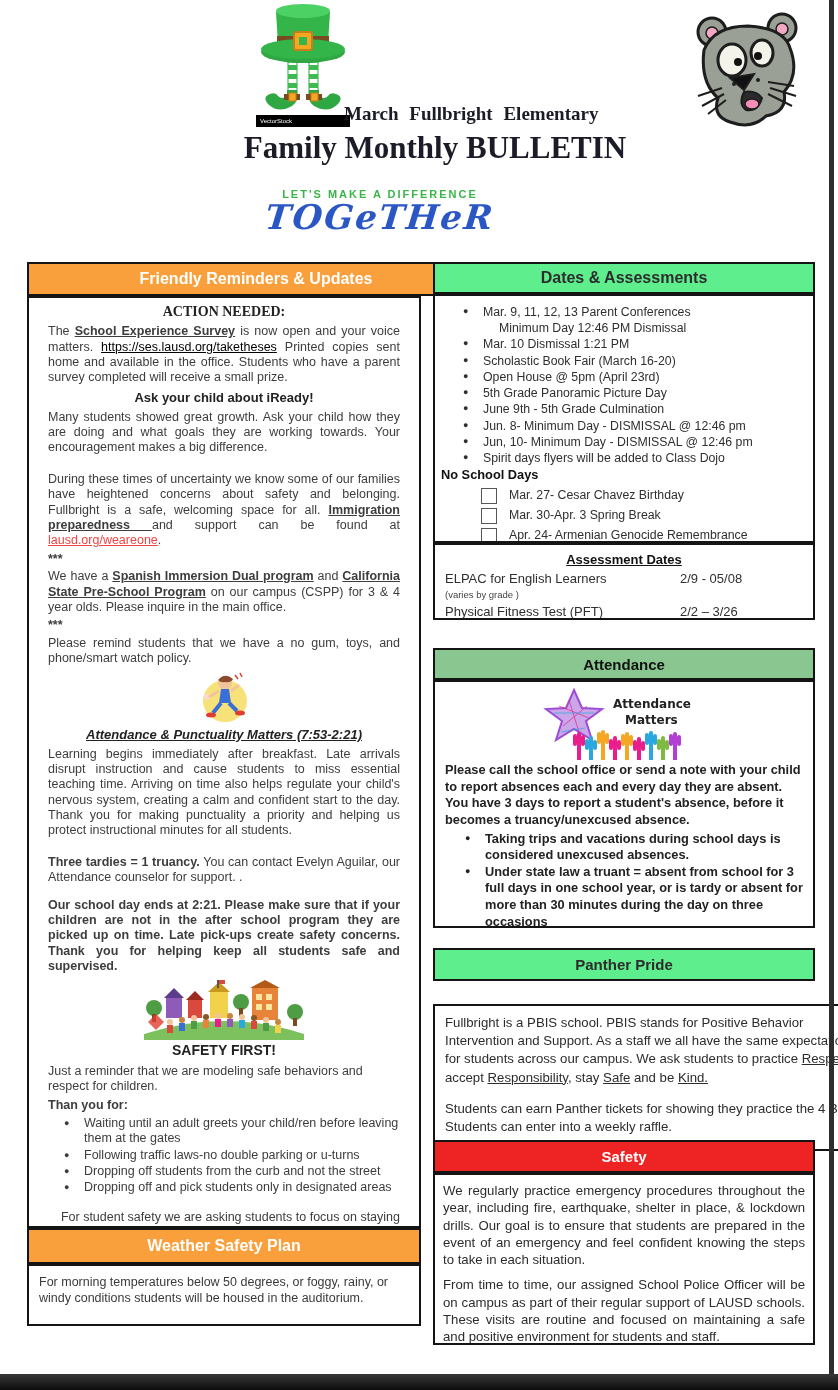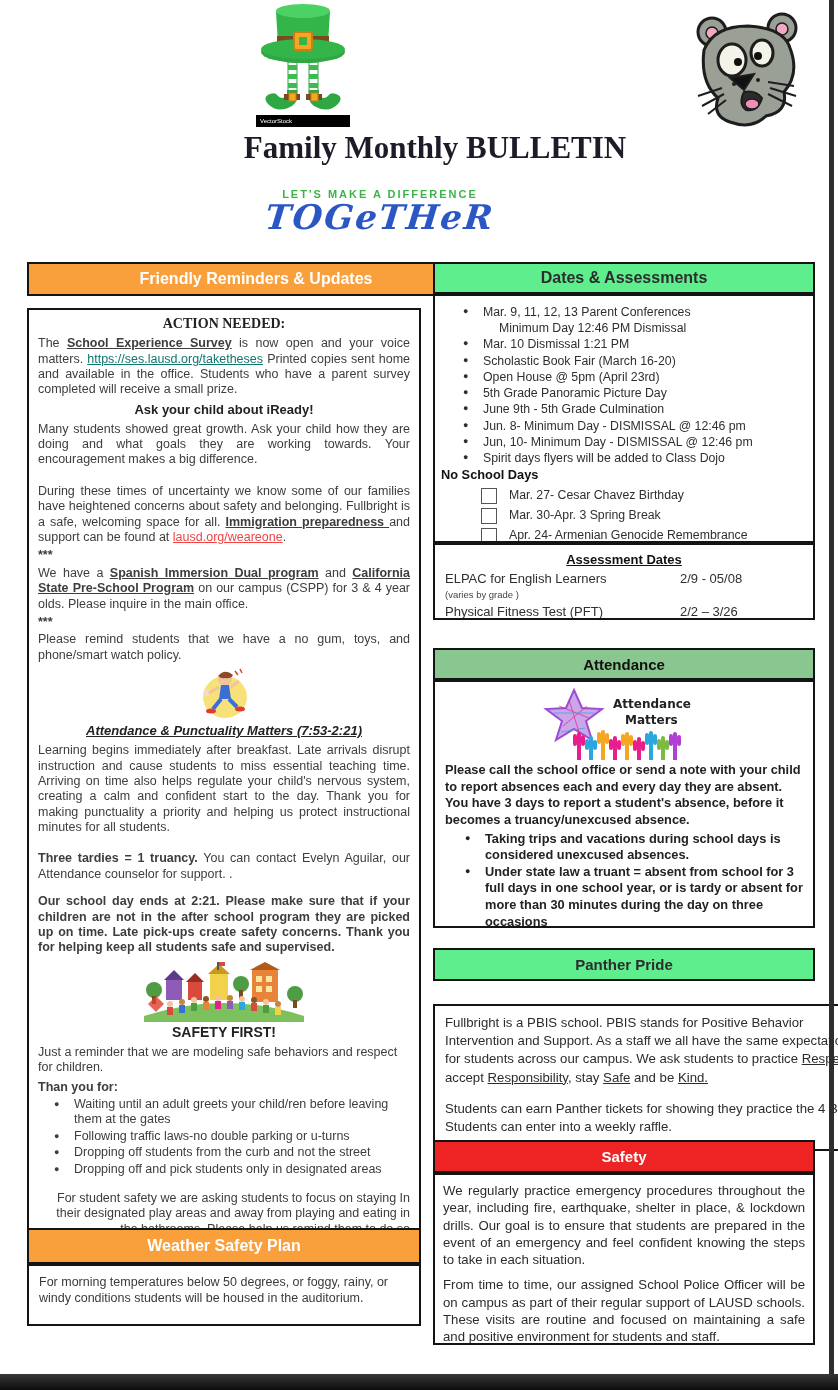--- a/index.html
+++ b/index.html
@@ -14,29 +14,29 @@
   .hdr-red{background:#EE2424;color:#fff;font-size:15px;}
 
   
   .school-line{font-family:"Liberation Serif",serif;font-weight:bold;font-size:19px;color:#1c1c28;word-spacing:6px;}
   .main-title{font-family:"Liberation Serif",serif;font-weight:bold;font-size:31px;color:#1c1c28;text-align:center;}
   .tagline{font-weight:bold;font-size:11px;letter-spacing:2px;color:#3BB54A;text-align:center;}
   .tagline-script{font-family:"DejaVu Serif",serif;font-style:italic;font-weight:bold;font-size:34px;
                   color:#2B57C4;text-align:center;letter-spacing:2px;transform:skewX(-6deg);}
 
   
-  .rem-body{padding:5px 9px;font-size:12.5px;line-height:1.23;color:#3d3d3d;margin-top:12px;}
+  .rem-body{padding:5px 19px;font-size:12.5px;line-height:1.23;color:#3d3d3d;}
   .rem-body p{margin:0 0 4px;text-align:justify;}
   .center{text-align:center !important;}
   .b{font-weight:bold;}
   .bu{font-weight:bold;text-decoration:underline;}
   .u{text-decoration:underline;}
   .serif-b{font-family:"Liberation Serif",serif;font-weight:bold;font-size:14px;color:#222;}
   .h-inline{font-weight:bold;font-size:13px;color:#222;}
-  a.link-teal{color:#0f766e;text-decoration:underline;}
+  a.link-teal{color:#000000;text-decoration:underline;}
   a.link-blue{color:#ef4444;}
   .stars{text-align:center;font-weight:bold;margin:0;line-height:1;}
   .gap8{height:8px;}.gap12{height:12px;}
   ul.dot{list-style:none;margin:2px 0;padding:0;}
   ul.dot li{position:relative;padding-left:36px;margin:0 0 1px;}
   ul.dot li::before{content:"●";position:absolute;left:16px;top:2px;font-size:9px;}
   .img-center{display:flex;justify-content:center;margin:2px 0;}
 
   
   .dates-body{padding:8px 6px 0;font-size:12.3px;line-height:1.32;color:#2f2f2f;}
@@ -104,20 +104,21 @@
     <rect x="21" y="34" width="52" height="11" fill="#7A4A21"></rect>
     <ellipse cx="47" cy="50" rx="42" ry="11" fill="#2FA843"></ellipse>
     <ellipse cx="47" cy="47" rx="42" ry="10" fill="#33B54A"></ellipse>
     <rect x="38" y="30" width="18" height="18" rx="2" fill="#F5A623" stroke="#C77F1B" stroke-width="2"></rect>
     <rect x="43" y="35" width="8" height="8" fill="#33B54A"></rect>
 
     <rect x="0" y="113" width="94" height="12" fill="#000"></rect>
     <text x="4" y="121" class="wm-bar">VectorStock</text>
   </svg>
 
+  <div class="abs school-line" style="left:344px;top:103px;">March Fullbright Elementary</div>
 
   <div class="abs tagline" style="left:0;top:188px;width:760px;">LET'S MAKE A DIFFERENCE</div>
 
   <div class="abs main-title" style="left:70px;top:130px;width:730px;">Family Monthly BULLETIN</div>
   <div class="abs tagline-script" style="left:0;top:197px;width:760px;">TOGeTHeR</div>
 
   <svg class="abs" style="left:692px;top:12px;" width="114" height="120" viewBox="0 0 114 120">
     <g stroke="#1d1d1d" stroke-width="3">
       <circle cx="20" cy="20" r="14" fill="#9AA095"></circle>
       <circle cx="90" cy="16" r="14" fill="#9AA095"></circle>

